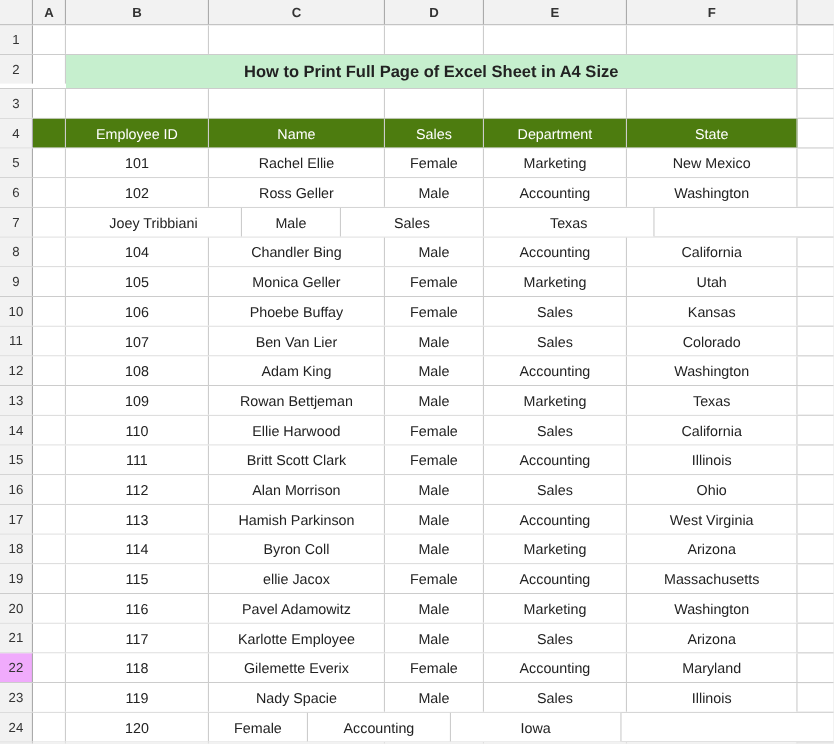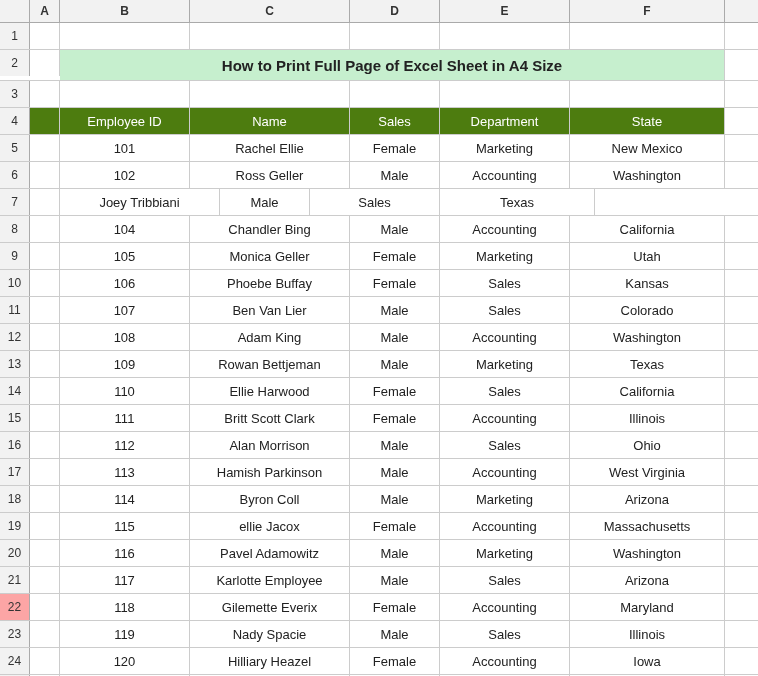--- a/index.html
+++ b/index.html
@@ -129,21 +129,21 @@
     .data-row .cell {
       background: #ffffff;
     }
 
     
     .row-22 .row-num {
       background: #c6efce;
     }
 
     .row-num.highlighted {
-      background: #fca5a5;
+      background: #f0abfc;
     }
 
     .merged-title {
       width: 665px;
       min-width: 665px;
     }
 
     .empty-col-a {
       width: 30px;
       min-width: 30px;
@@ -370,21 +370,20 @@
           <div class="cell col-b">119</div>
           <div class="cell col-c">Nady Spacie</div>
           <div class="cell col-d">Male</div>
           <div class="cell col-e">Sales</div>
           <div class="cell col-f">Illinois</div>
         </div>
         <div class="grid-row data-row">
           <div class="row-num">24</div>
           <div class="cell col-a"></div>
           <div class="cell col-b">120</div>
-          <div class="cell col-c">Hilliary Heazel</div>
           <div class="cell col-d">Female</div>
           <div class="cell col-e">Accounting</div>
           <div class="cell col-f">Iowa</div>
         </div>
         <div class="grid-row data-row">
           <div class="row-num">25</div>
           <div class="cell col-a"></div>
           <div class="cell col-b">121</div>
           <div class="cell col-c">Olwen Esseby</div>
           <div class="cell col-d">Male</div>

